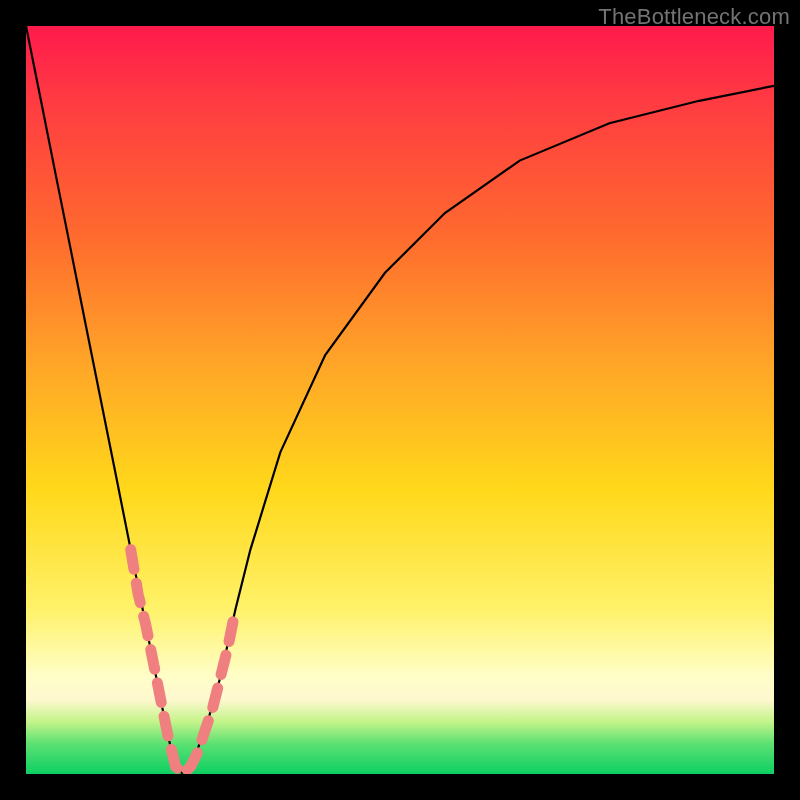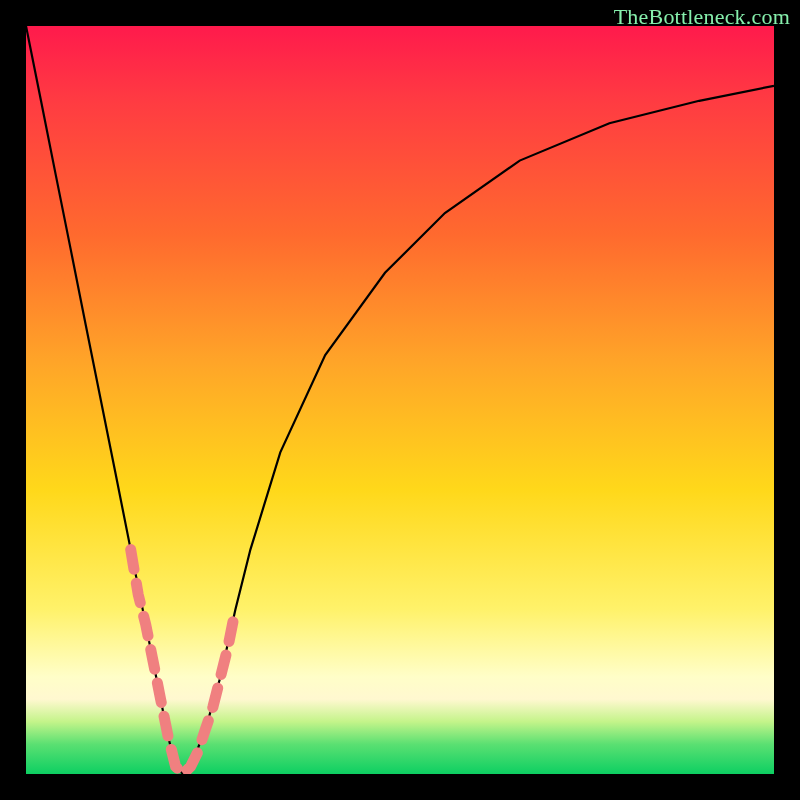--- a/index.html
+++ b/index.html
@@ -13,24 +13,24 @@
   .frame {
     position: relative;
     width: 800px;
     height: 800px;
     background: #000;
   }
   .watermark {
     position: absolute;
     top: 4px;
     right: 10px;
-    font-family: Liberation Serif, serif;
+    font-family: Liberation Sans, sans-serif;
     font-size: 22px;
     font-weight: 500;
-    color: #86efac;
+    color: #737373;
     letter-spacing: 0.2px;
   }
   .plot-area {
     position: absolute;
     left: 26px;
     top: 26px;
     width: 748px;
     height: 748px;
     overflow: hidden;
   }

